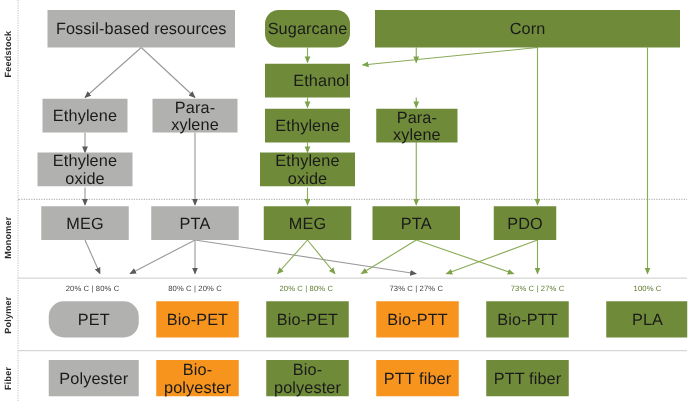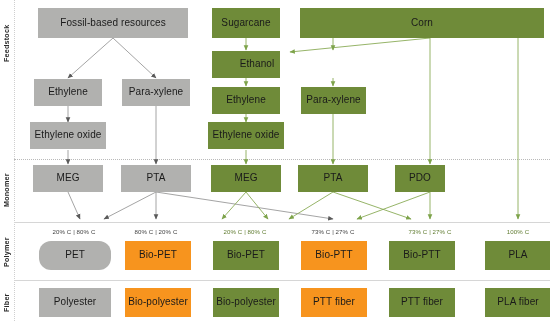--- a/index.html
+++ b/index.html
@@ -19,21 +19,21 @@
     left:0; top:0;
     width:550px; height:321px;
     pointer-events:none;
   }
   .node{
     position:absolute;
     display:flex;
     align-items:center;
     justify-content:center;
     text-align:center;
-    font-size:10px;
+    font-size:13px;
     line-height:1.05;
     color:#1a1a1a;
     letter-spacing:.1px;
     box-sizing:border-box;
     padding:0 2px;
   }
   .gray{ background:#b1b1af; }
   .green{ background:#6f8b39; }
   .orange{ background:#f7941e; }
   .pct{
@@ -134,21 +134,21 @@
       <path d="M430,192 L357,219"></path>
       <path d="M430,192 L430,219"></path>
     </g>
   </svg>
 
   <div class="node gray" style="left:38px;  top:8px;   width:150px; height:30px;">Fossil-based resources</div>
   <div class="node gray" style="left:34px;  top:79px;  width:68px;  height:27px;">Ethylene</div>
   <div class="node gray" style="left:122px; top:79px;  width:68px;  height:27px;">Para-xylene</div>
   <div class="node gray" style="left:30px;  top:122px; width:76px;  height:27px;">Ethylene oxide</div>
 
-  <div class="node green" style="left:212px; top:8px;   width:68px;  height:30px;">Sugarcane</div>
+  <div class="node green" style="left:212px; top:8px;   width:68px;  height:30px;border-radius:11px;">Sugarcane</div>
   <div class="node green" style="left:212px; top:51px;  width:68px;  height:27px;padding-left:24px;">Ethanol</div>
   <div class="node green" style="left:212px; top:87px;  width:68px;  height:27px;">Ethylene</div>
   <div class="node green" style="left:208px; top:122px; width:76px;  height:27px;">Ethylene oxide</div>
 
   <div class="node green" style="left:300px; top:8px;   width:244px; height:30px;text-align:center;">Corn</div>
   <div class="node green" style="left:301px; top:87px;  width:65px;  height:27px;">Para-xylene</div>
 
   <div class="node gray" style="left:33px;  top:165px; width:70px;  height:27px;">MEG</div>
   <div class="node gray" style="left:121px; top:165px; width:70px;  height:27px;">PTA</div>
   <div class="node green" style="left:211px; top:165px; width:70px;  height:27px;">MEG</div>
@@ -167,15 +167,14 @@
   <div class="node green" style="left:213px; top:241px; width:66px; height:29px;">Bio-PET</div>
   <div class="node orange" style="left:301px; top:241px; width:66px; height:29px;">Bio-PTT</div>
   <div class="node green" style="left:389px; top:241px; width:66px; height:29px;">Bio-PTT</div>
   <div class="node gray" style="left:39px;  top:288px; width:72px; height:29px;">Polyester</div>
 
   <div class="node green" style="left:485px; top:241px; width:66px; height:29px;">PLA</div>
   <div class="node orange" style="left:125px; top:288px; width:66px; height:29px;">Bio-polyester</div>
   <div class="node green" style="left:213px; top:288px; width:66px; height:29px;">Bio-polyester</div>
   <div class="node orange" style="left:301px; top:288px; width:66px; height:29px;">PTT fiber</div>
   <div class="node green" style="left:389px; top:288px; width:66px; height:29px;">PTT fiber</div>
-  <div class="node green" style="left:485px; top:288px; width:66px; height:29px;">PLA fiber</div>
 
 </div>
 
 </body></html>

